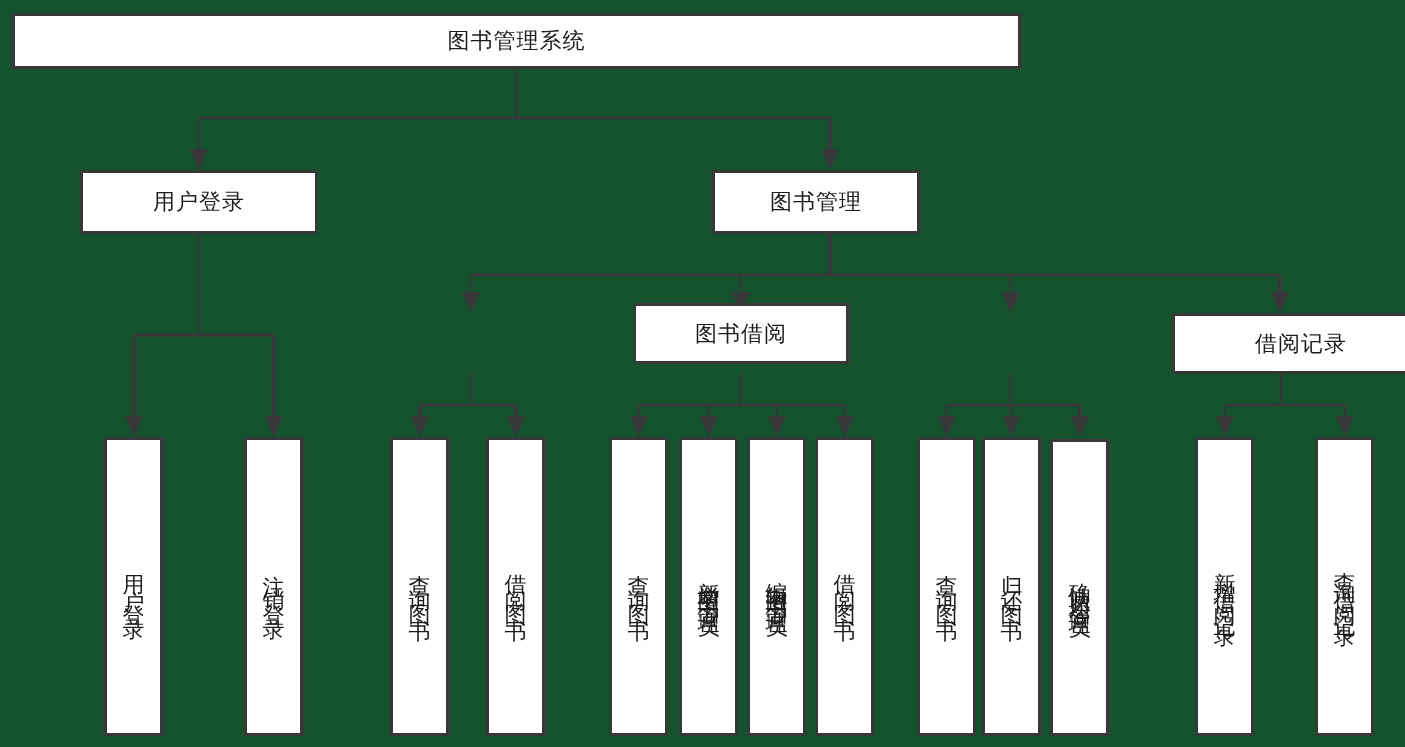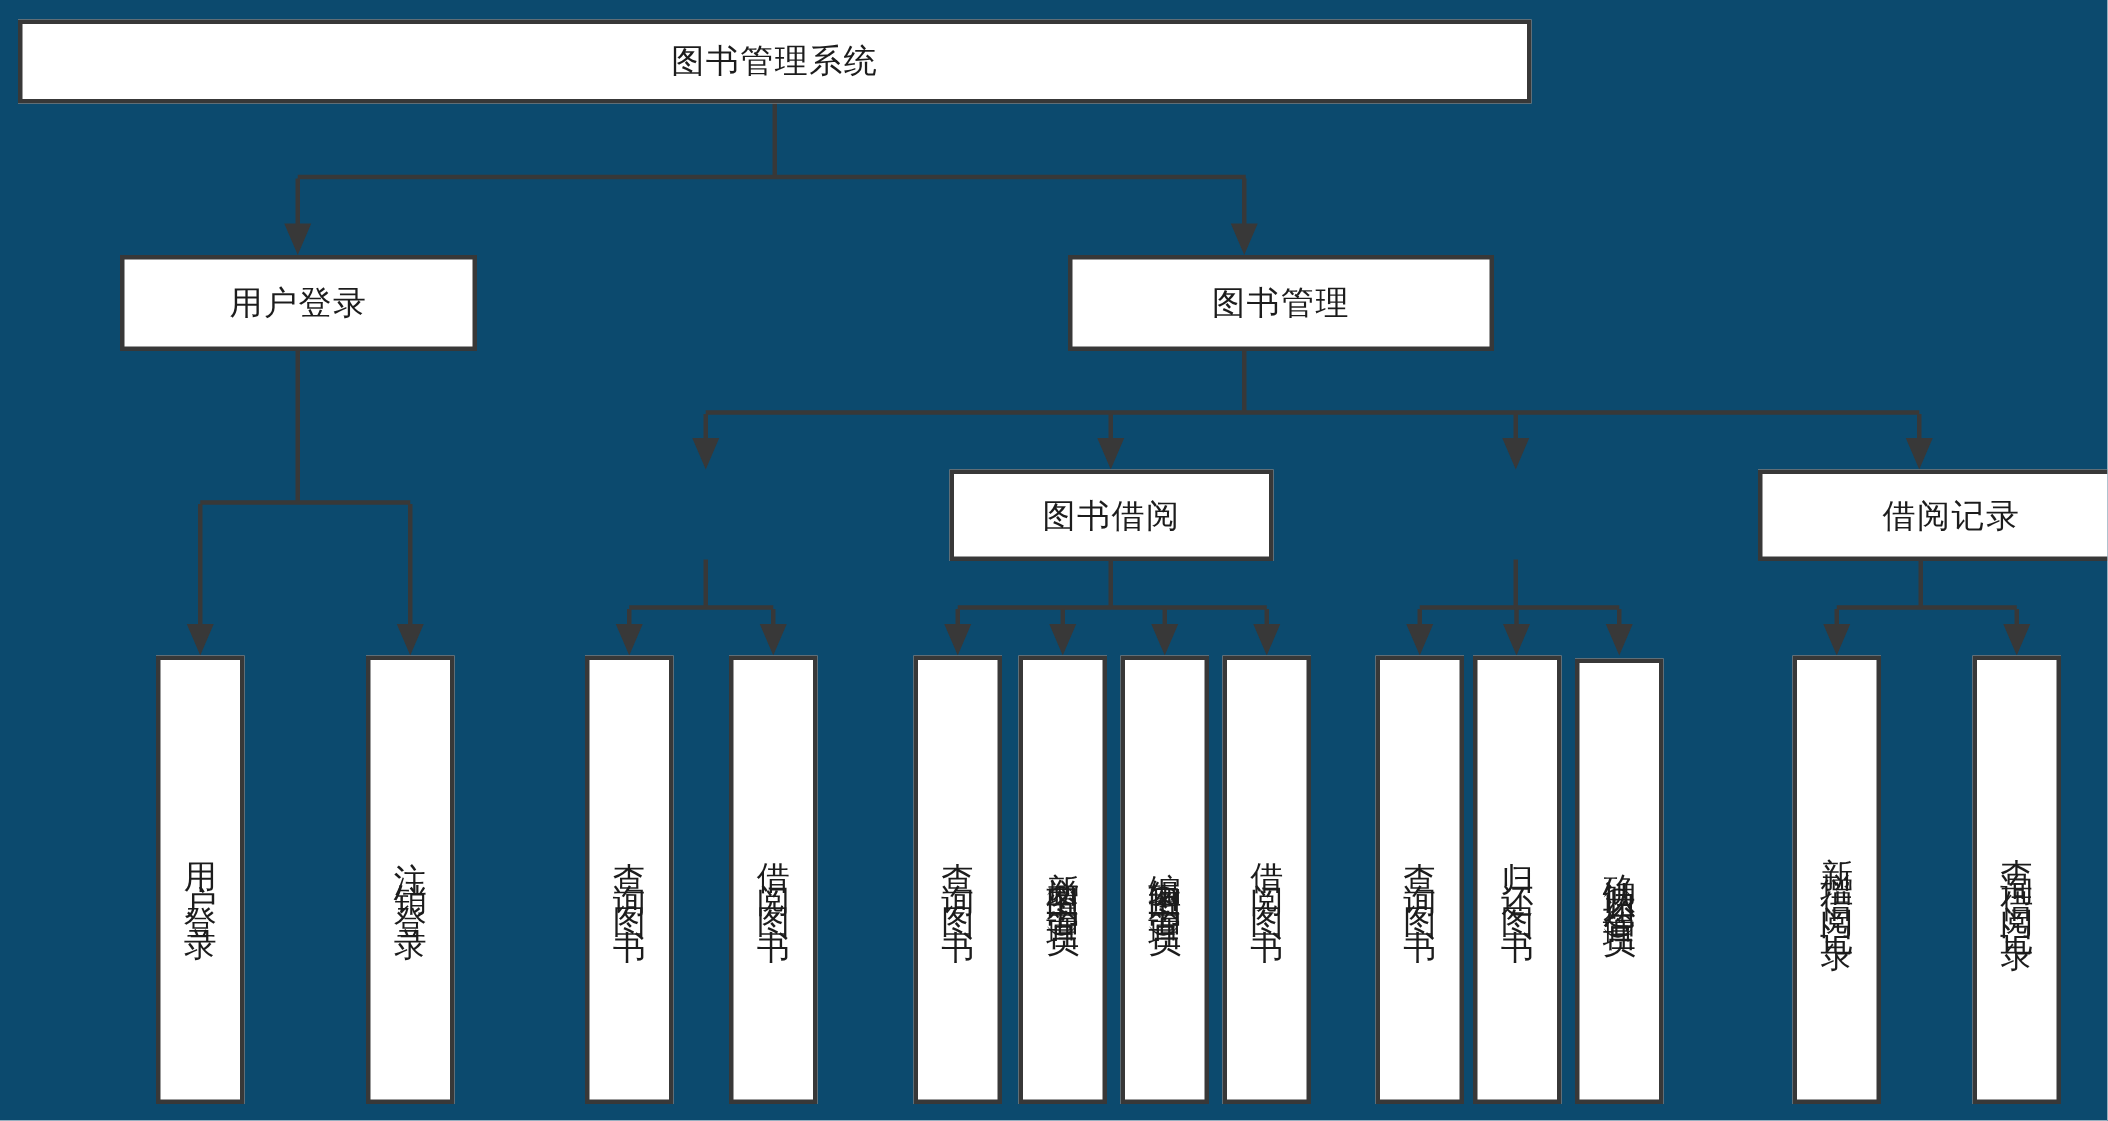--- a/index.html
+++ b/index.html
@@ -1,20 +1,20 @@
 <!DOCTYPE html>
 <html><head>
 <meta charset="utf-8">
 <style>
   html,body{margin:0;padding:0;background:#ffffff;}
   body{font-family:"Liberation Sans", sans-serif;}
   .canvas{
     position:relative;
     width:1405px;height:747px;
-    background:#0c4a6e;
+    background:#14532d;
     overflow:hidden;
   }
   .connector-layer{
     position:absolute;left:0;top:0;
     pointer-events:none;
   }
   .node{
     position:absolute;
     box-sizing:border-box;
     border:3px solid #383838;
@@ -109,25 +109,25 @@
              M1335.5 416 L1353.5 416 L1344.5 437 Z"></path>
   </svg>
 
   <div class="node h" style="left:12px;top:13px;width:1009px;height:56px;">
     <span>图书管理系统</span>
   </div>
 
   <div class="node h" style="left:80px;top:170px;width:238px;height:64px;">
     <span>用户登录</span>
   </div>
-  <div class="node h" style="left:712px;top:170px;width:284px;height:64px;">
+  <div class="node h" style="left:712px;top:170px;width:208px;height:64px;">
     <span>图书管理</span>
   </div>
 
-  <div class="node h" style="left:633px;top:313px;width:216px;height:61px;">
+  <div class="node h" style="left:633px;top:303px;width:216px;height:61px;">
     <span>图书借阅</span>
   </div>
   <div class="node h" style="left:1172px;top:313px;width:258px;height:61px;text-align:center;">
     <span>借阅记录</span>
   </div>
 
   <div class="node v" style="left:104px;top:437px;width:59px;height:299px;">
     <span>用户登录</span>
   </div>
   <div class="node v" style="left:244px;top:437px;width:59px;height:299px;">

